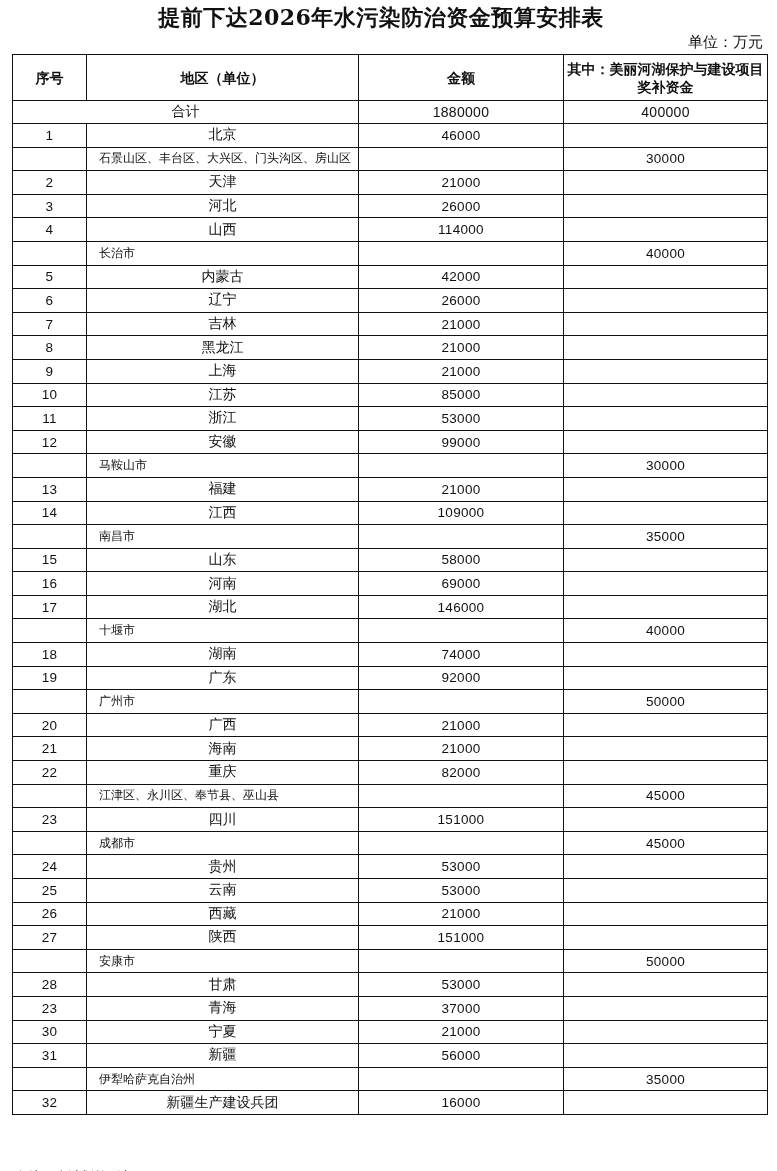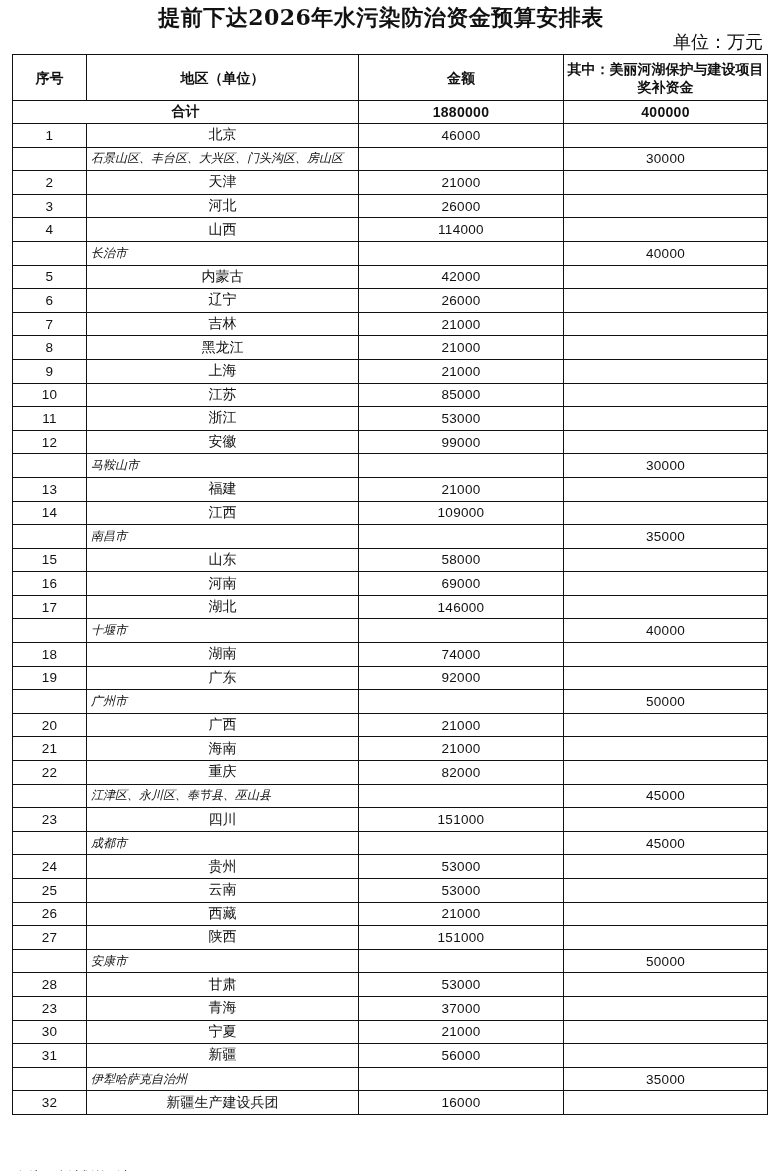--- a/index.html
+++ b/index.html
@@ -1,31 +1,31 @@
 <!DOCTYPE html>
 <html><head>
 <meta charset="utf-8">
 <style>
   html, body { margin: 0; padding: 0; background: #ffffff; }
   body { width: 777px; height: 1171px; position: relative; overflow: hidden;
          font-family: "DejaVu Serif", "Liberation Serif", serif; color: #111; }
   .title { position: absolute; top: 2px; left: 0; width: 762px; text-align: center;
            font-size: 22px; font-weight: bold; letter-spacing: 0.5px; line-height: 30px; }
-  .unit { position: absolute; top: 33px; right: 14px; font-size: 18px; line-height: 18px; margin-left: 29px; }
+  .unit { position: absolute; top: 33px; right: 14px; font-size: 15px; line-height: 18px; margin-left: 29px; }
   table { position: absolute; left: 12px; top: 54px; width: 755px; border-collapse: collapse;
           table-layout: fixed; }
   td, th { border: 1.6px solid #111; padding: 0; text-align: center; vertical-align: middle;
            font-size: 14px; font-weight: normal; overflow: hidden; white-space: nowrap; }
   th { height: 45px; font-size: 14px; line-height: 18px; white-space: normal; }
   th.c4 { font-weight: bold; }
   th.c1, th.c2, th.c3 { font-weight: bold; text-align: center; }
-  tr.total td { height: 22px; font-weight: bold; font-size: 14px; }
+  tr.total td { height: 22px; font-weight: normal; font-size: 14px; }
   tr.row td { height: 22.6px; }
   td.num { font-family: "Liberation Sans Narrow", "Liberation Sans", sans-serif; font-size: 13.5px; letter-spacing: 0.3px; }
-  td.sub { text-align: left; padding-left: 4px; font-size: 12px; font-style: italic; }
+  td.sub { text-align: left; padding-left: 12px; font-size: 12px; }
   .note { position: absolute; left: 16px; top: 1134px; font-size: 13px; line-height: 18px; margin-top: 34px; }
 </style>
 </head>
 <body>
 
 <div class="title">提前下达2026年水污染防治资金预算安排表</div>
 <div class="unit">单位：万元</div>
 
 <table>
   <colgroup>

